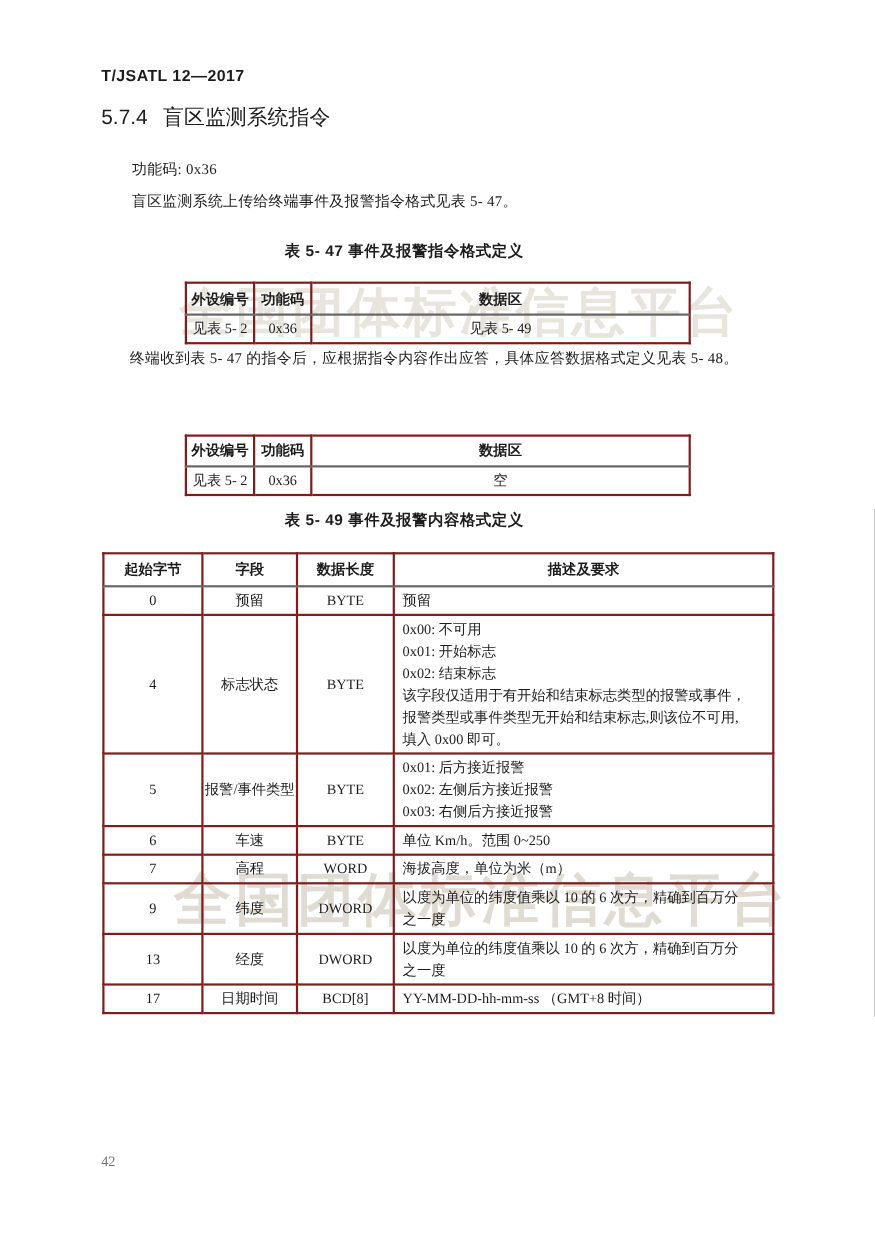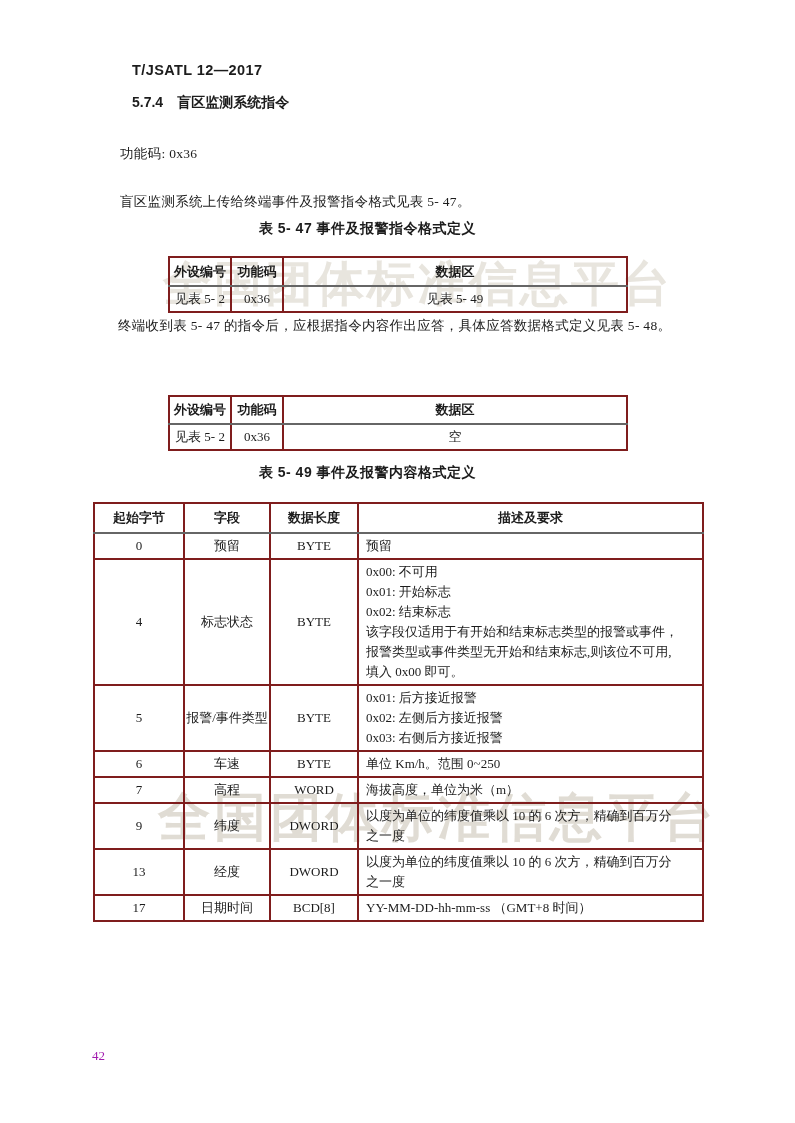--- a/index.html
+++ b/index.html
@@ -6,28 +6,28 @@
   .page{
     position:relative;
     width:795px;height:1123px;
     margin:0 auto;
     background:#ffffff;
     font-family:"Liberation Serif","DejaVu Serif",serif;
     color:#1c1c1c;
     overflow:hidden;
   }
   .abs{position:absolute;z-index:2;}
-  .sans{font-family:"Liberation Sans","DejaVu Sans",sans-serif;margin-left:40px;}
+  .sans{font-family:"Liberation Sans","DejaVu Sans",sans-serif;}
 
   .doc-header{left:92px;top:62px;font-weight:bold;font-size:14.5px;letter-spacing:0.4px;}
-  .section-heading{left:92px;top:94px;font-weight:bold;font-size:14px;}
+  .section-heading{left:92px;top:94px;font-weight:normal;font-size:19px;}
   .section-heading .sec-num{margin-right:14px;}
   .body-line{font-size:13.5px;letter-spacing:0.3px;white-space:nowrap;text-align:center;}
   .p-func{left:120px;top:145px;}
-  .p-intro{left:120px;top:174px;margin-top:19px;}
+  .p-intro{left:120px;top:174px;}
   .p-response{left:118px;top:317px;}
 
   .table-title{
     left:0;top:0;width:735px;text-align:center;
     font-weight:bold;font-size:14px;
     font-family:"Liberation Sans","DejaVu Sans",sans-serif;
     letter-spacing:0.5px;
   }
   .t47-title{top:220px;}
   .t48-title{top:364px;}
@@ -66,21 +66,21 @@
   .watermark{
     position:absolute;z-index:1;
     font-family:"Liberation Sans","DejaVu Sans",sans-serif;
     font-weight:bold;
     white-space:nowrap;
     pointer-events:none;
   }
   .wm1{left:163px;top:252px;font-size:48px;letter-spacing:3px;color:#cdc6b8;opacity:0.45;}
   .wm2{left:158px;top:783px;font-size:52px;letter-spacing:4px;color:#cdc6b8;opacity:0.6;}
 
-  .page-number{left:92px;top:1048px;font-size:13px;color:#a21caf;}
+  .page-number{left:92px;top:1048px;font-size:13px;color:#737373;}
 </style>
 </head>
 <body>
 
 <div class="page">
 
   <div class="watermark wm1">全国团体标准信息平台</div>
   <div class="watermark wm2">全国团体标准信息平台</div>
 
   <div class="abs doc-header sans">T/JSATL 12—2017</div>

